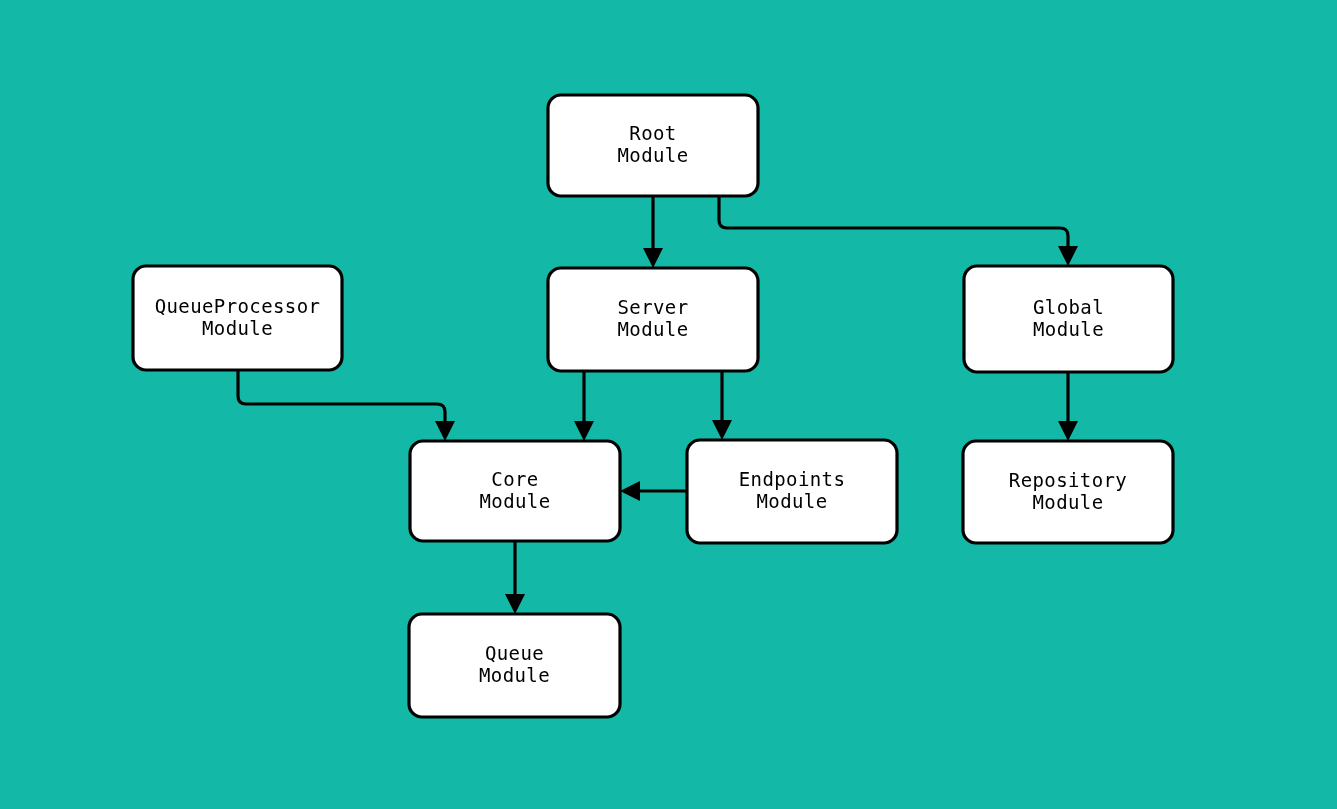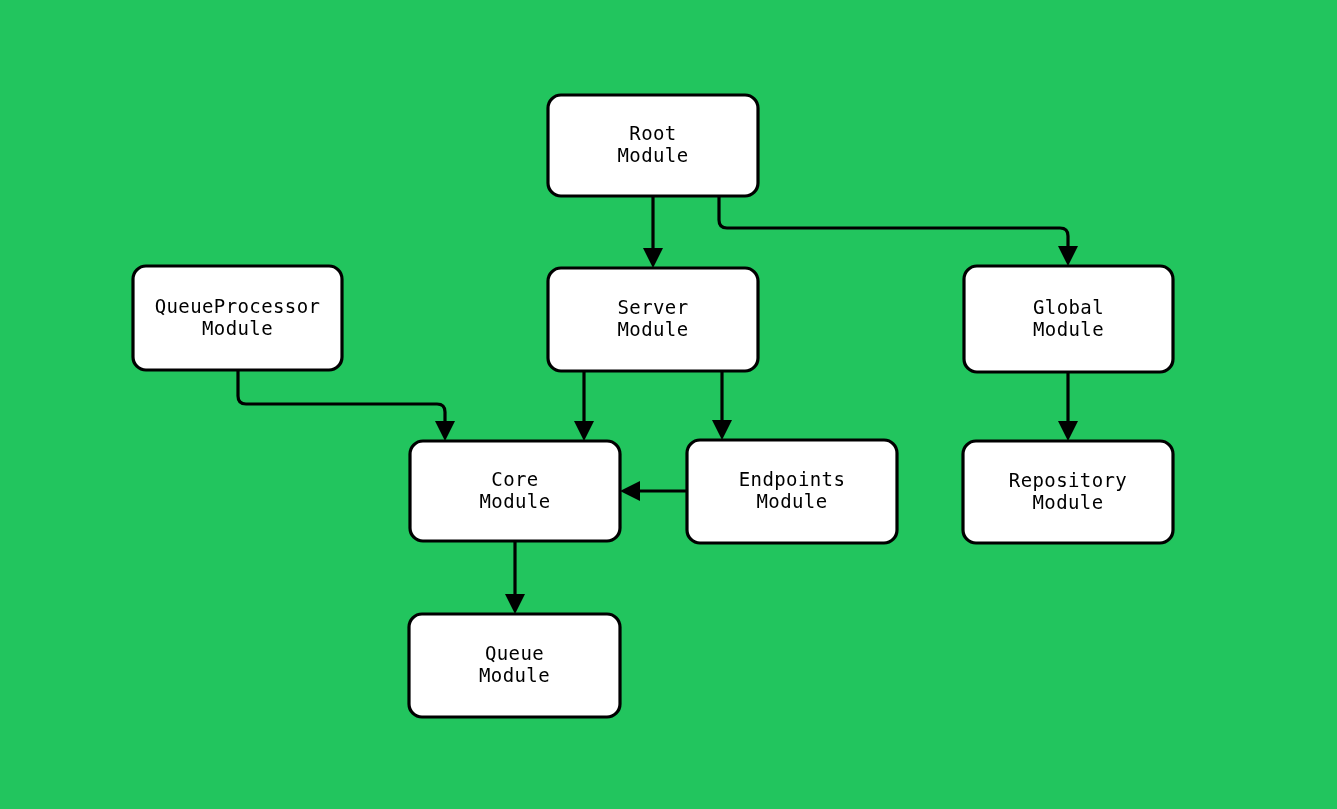--- a/index.html
+++ b/index.html
@@ -4,21 +4,21 @@
 <style>
   html, body {
     margin: 0;
     padding: 0;
     background: #ffffff;
   }
   #diagram-root {
     position: relative;
     width: 1337px;
     height: 809px;
-    background: #22c55e;
+    background: #14b8a6;
     overflow: hidden;
     font-family: "DejaVu Sans Mono", monospace;
   }
   svg#graph {
     display: block;
     width: 1337px;
     height: 809px;
   }
   .node-box {
     fill: #ffffff;

